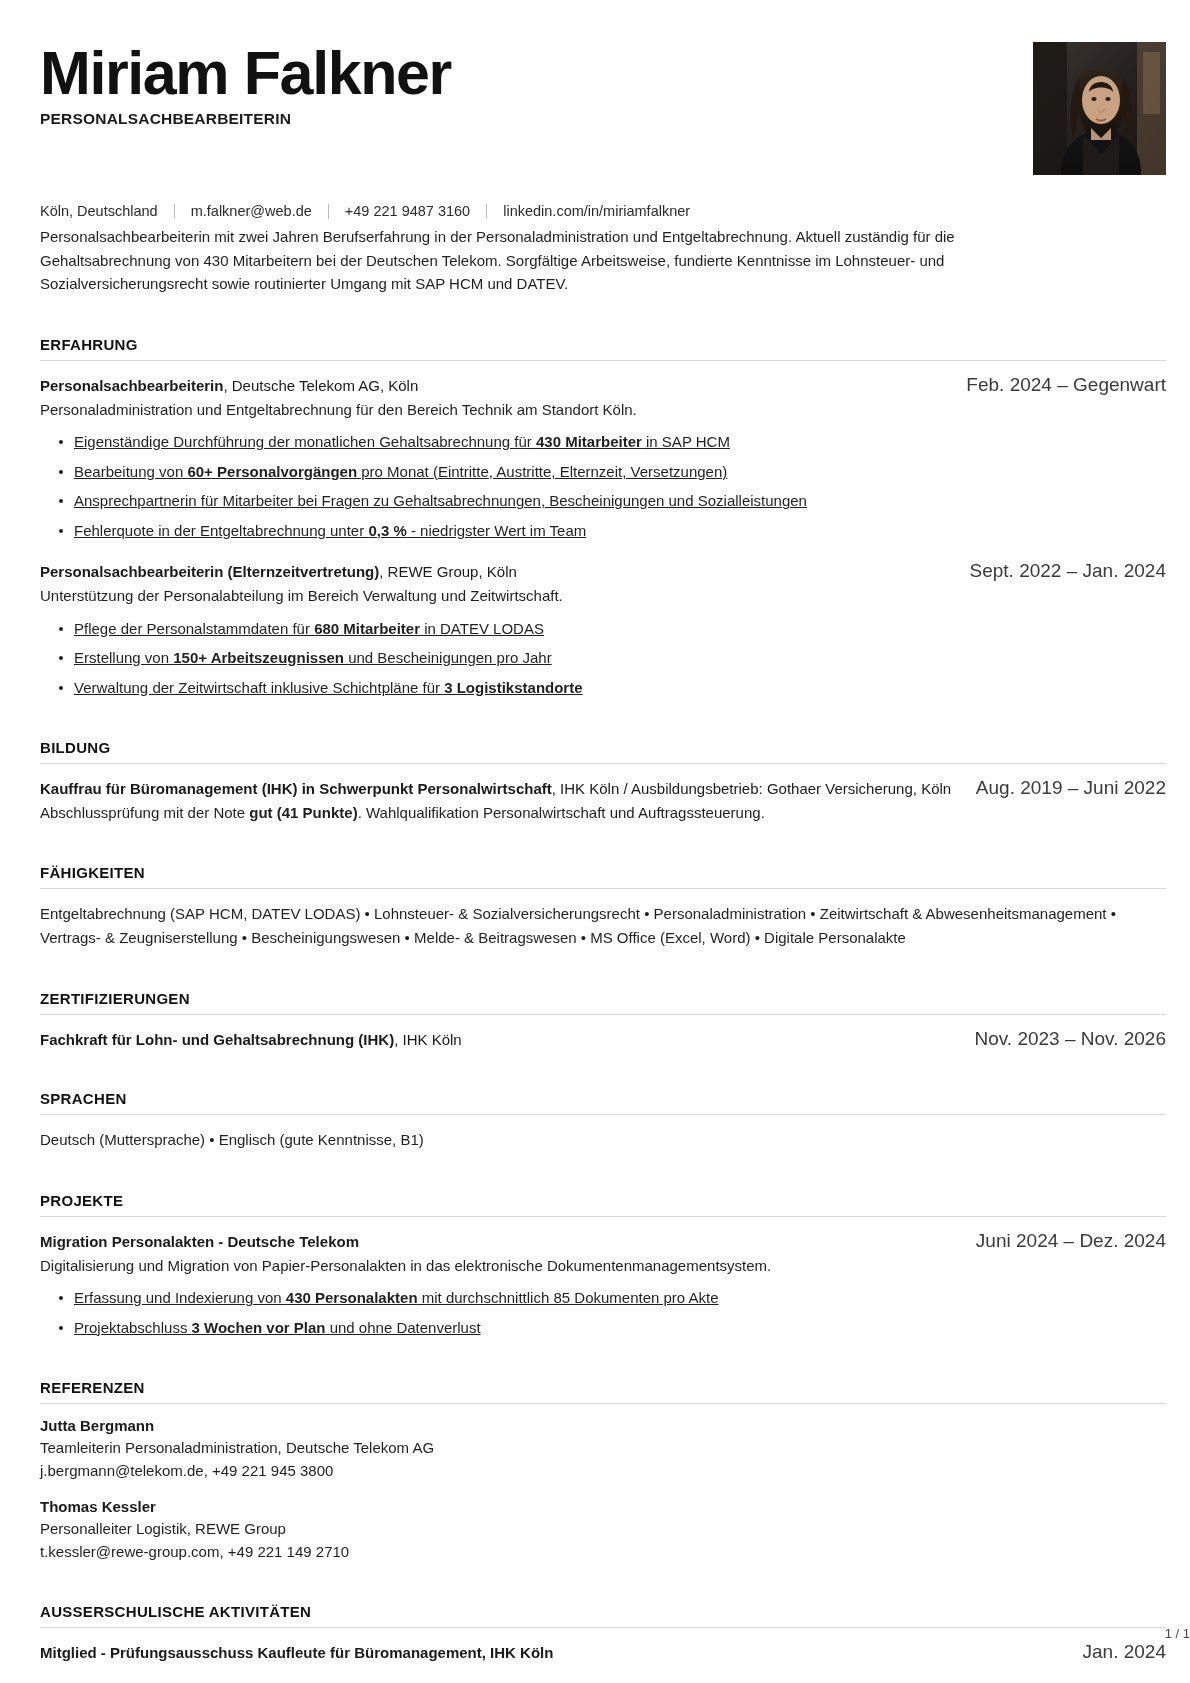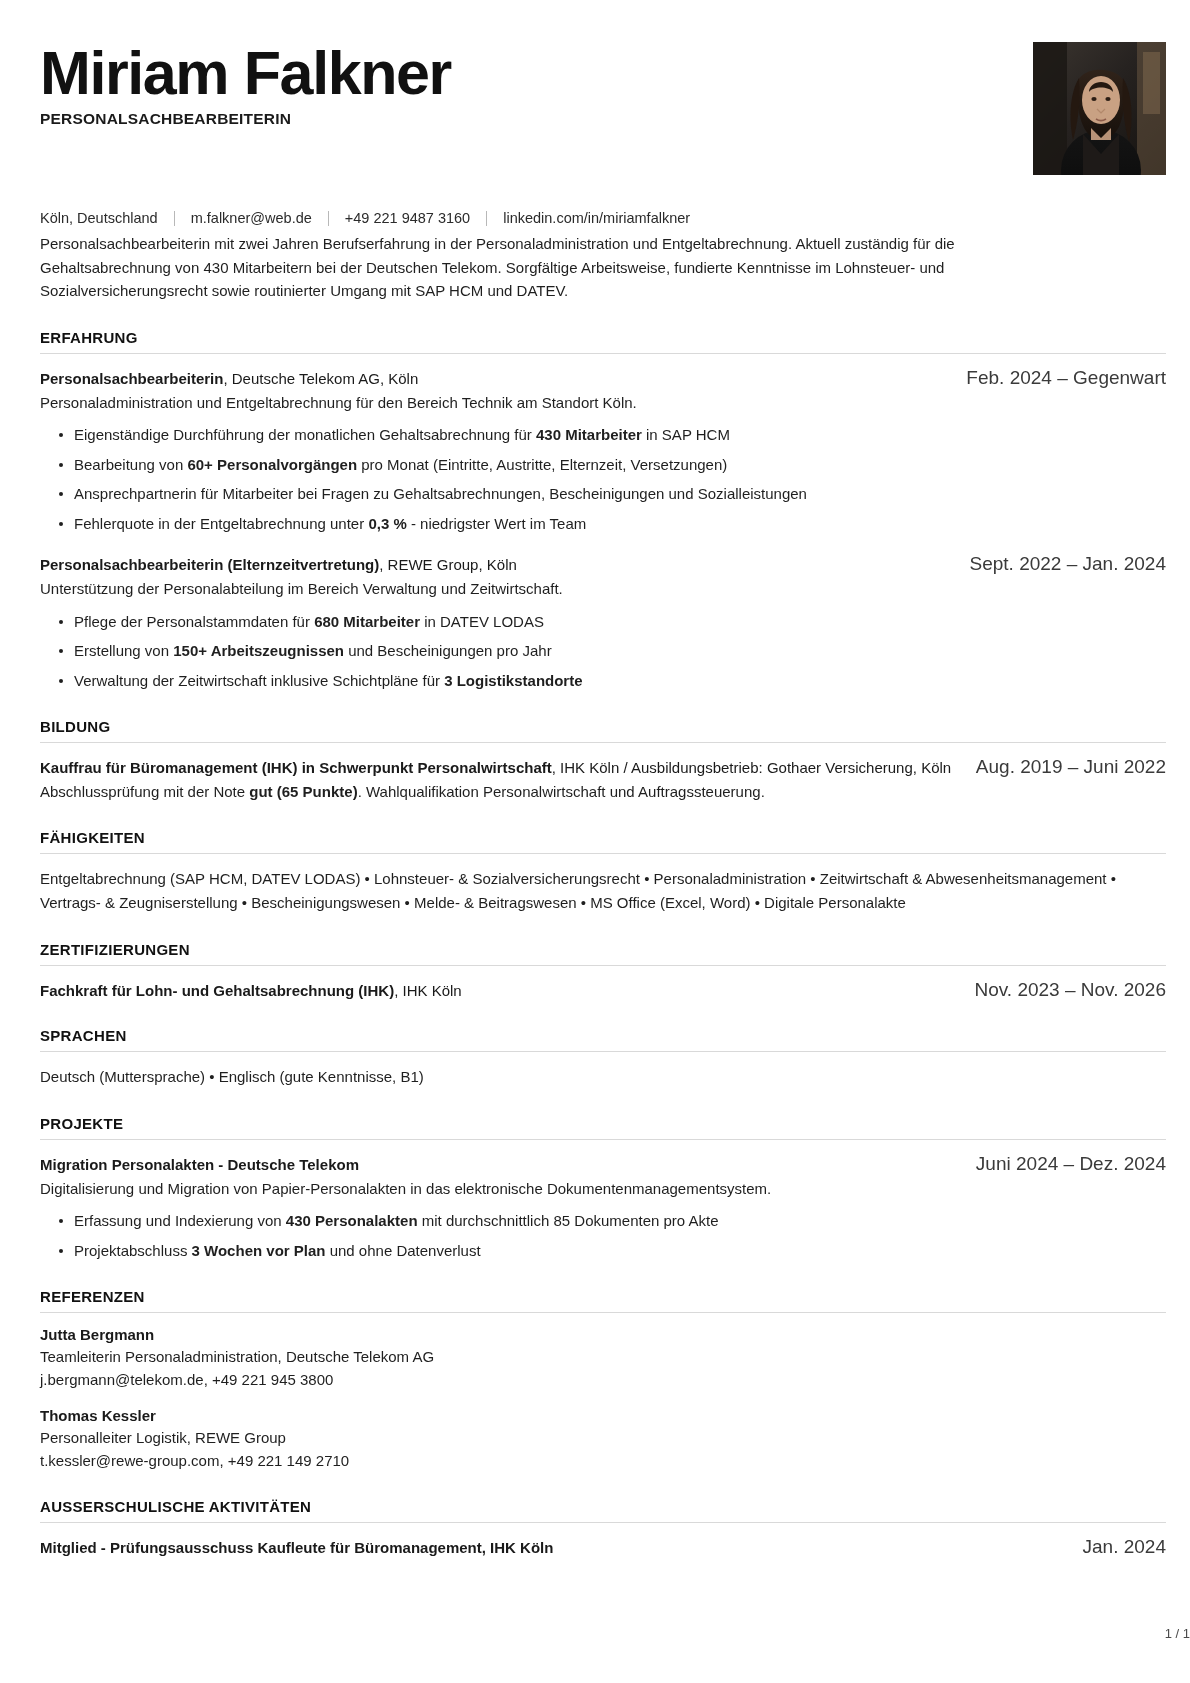--- a/index.html
+++ b/index.html
@@ -50,21 +50,21 @@
     flex: 0 0 auto;
     margin-top: 4px;
     overflow: hidden;
     position: relative;
     background: #2b2722;
   }
   .photo svg { display: block; width: 100%; height: 100%; }
 
   
   .contact {
-    margin-top: 35px;
+    margin-top: 28px;
     font-size: 14.5px;
     color: #2b2b2b;
     display: flex;
     align-items: flex-end;
     flex-wrap: wrap;
   }
   .contact .sep {
     display: inline-block;
     width: 1px;
     height: 15px;
@@ -75,21 +75,21 @@
   
   .summary {
     margin-top: 6px;
     font-size: 15px;
     line-height: 1.58;
     color: #1f1f1f;
     max-width: 1040px;
   }
 
   
-  .section { margin-top: 26px; }
+  .section { margin-top: 40px; }
   .section-title {
     font-size: 15px;
     font-weight: bold;
     letter-spacing: 0.3px;
     color: #111111;
     margin: 0 0 7px 0;
   }
   .rule {
     height: 1px;
     background: #d9d9d9;
@@ -130,20 +130,21 @@
     margin: 10px 0 0 0;
     padding-left: 34px;
     list-style: none;
   }
   ul.bullets li {
     font-size: 15px;
     line-height: 1.5;
     color: #1f1f1f;
     margin-bottom: 7px;
     position: relative;
+    text-decoration: underline;
   }
   ul.bullets li:last-child { margin-bottom: 0; }
   ul.bullets li::before {
     content: "";
     position: absolute;
     left: -15px;
     top: 9px;
     width: 4px;
     height: 4px;
     border-radius: 50%;
@@ -275,21 +276,21 @@
 
   <div class="section">
     <div class="section-title">BILDUNG</div>
     <div class="rule"></div>
     <div>
         <div class="entry">
           <div class="entry-head">
             <div class="entry-title"><b>Kauffrau für Büromanagement (IHK) in Schwerpunkt Personalwirtschaft</b><span>, IHK Köln / Ausbildungsbetrieb: Gothaer Versicherung, Köln</span></div>
             <div class="entry-date">Aug. 2019 – Juni 2022</div>
           </div>
-          <div class="entry-sub"><span>Abschlussprüfung mit der Note </span><b>gut (65 Punkte)</b><span>. Wahlqualifikation Personalwirtschaft und Auftragssteuerung.</span></div>
+          <div class="entry-sub"><span>Abschlussprüfung mit der Note </span><b>gut (41 Punkte)</b><span>. Wahlqualifikation Personalwirtschaft und Auftragssteuerung.</span></div>
         </div>
       </div>
   </div>
 
   <div class="section">
     <div class="section-title">FÄHIGKEITEN</div>
     <div class="rule"></div>
     <div class="plain-text">Entgeltabrechnung (SAP HCM, DATEV LODAS) • Lohnsteuer- &amp; Sozialversicherungsrecht • Personaladministration • Zeitwirtschaft &amp; Abwesenheitsmanagement • Vertrags- &amp; Zeugniserstellung • Bescheinigungswesen • Melde- &amp; Beitragswesen • MS Office (Excel, Word) • Digitale Personalakte</div>
   </div>
 

